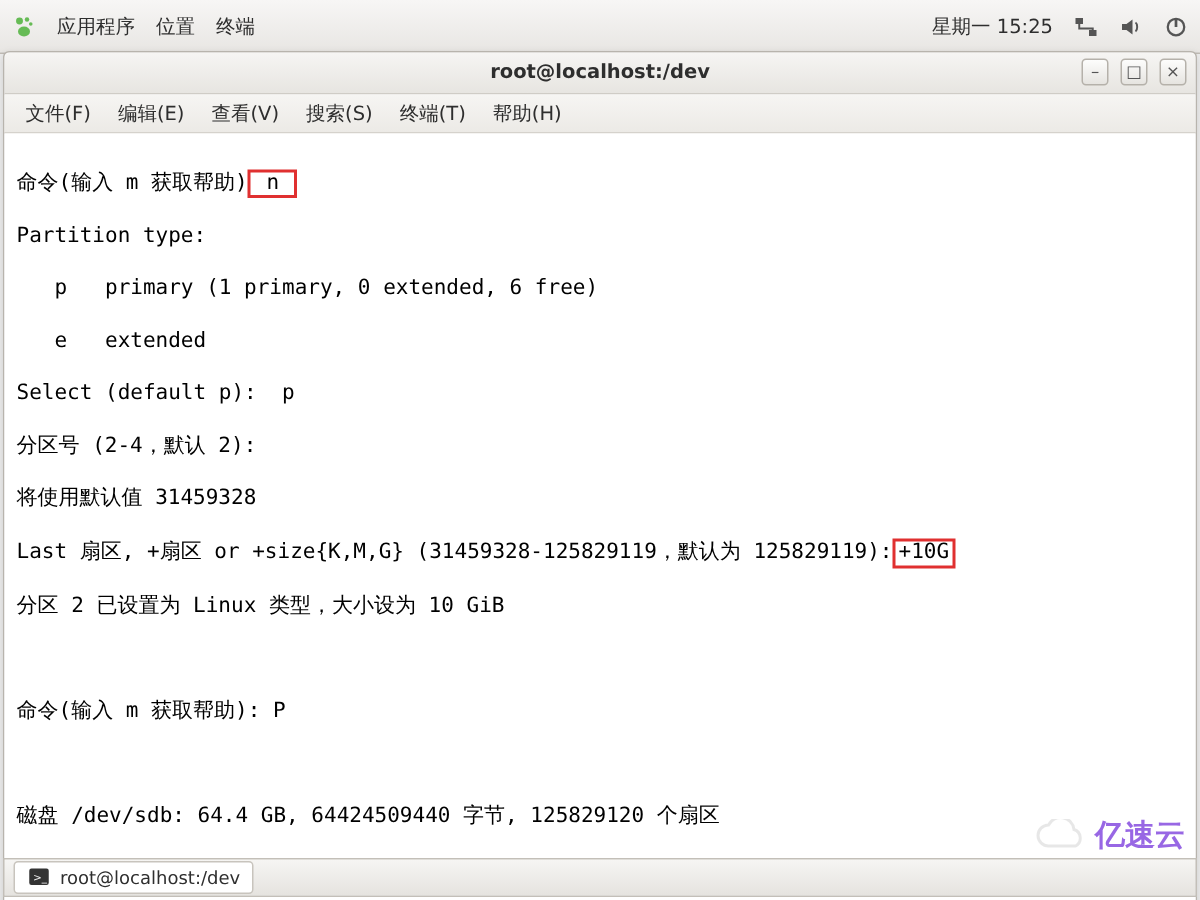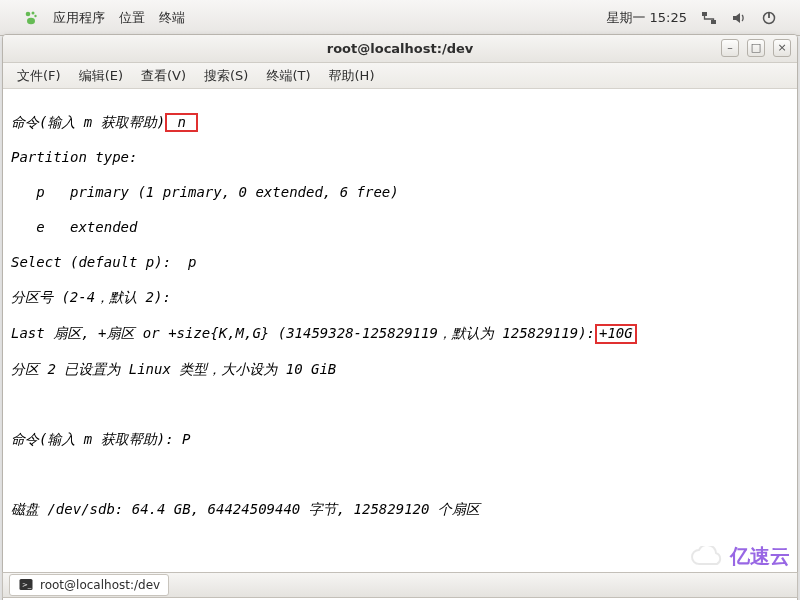--- a/index.html
+++ b/index.html
@@ -11,21 +11,21 @@
     color: #2e2e2e;
     overflow: hidden;
     position: relative;
   }
   
   .top-panel {
     height: 36px;
     background: linear-gradient(#f7f6f5, #e8e6e3);
     border-bottom: 1px solid #c0bcb5;
     display: flex; align-items: center;
-    padding: 0 23px;
+    padding: 0 8px;
     gap: 14px;
   }
   .top-panel .left { display:flex; align-items:center; gap:14px; }
   .top-panel .spacer { flex:1; }
   .top-panel .right { display:flex; align-items:center; gap:14px; }
   .panel-icon { width:16px; height:16px; display:inline-flex; align-items:center; justify-content:center; }
   .panel-text { font-size:13px; color:#2e2e2e; }
 
   
   .window {
@@ -63,21 +63,21 @@
   .term {
     background:#ffffff;
     font-family:"DejaVu Sans Mono","Liberation Mono",monospace;
     font-size:14px;
     line-height:1.25;
     color:#000;
     padding:6px 8px 8px 8px;
     white-space:pre;
     position:relative;
   }
-  .term div { white-space:pre;font-style:italic; }
+  .term div { white-space:pre; }
   .hl-red {
     border:2px solid #e03030;
     padding:0 2px;
     display:inline-block;
     line-height:1.1;
   }
 
   
   .taskbar {
     position:absolute; left:2px; right:2px; bottom:2px;
@@ -163,20 +163,21 @@
     <span class="menu-item">帮助(H)</span>
   </div>
 
   <div class="term">
 <div><span>命令(输入 m 获取帮助)</span><span class="hl-red"> n </span></div>
 <div>Partition type:</div>
 <div>   p   primary (1 primary, 0 extended, 6 free)</div>
 <div>   e   extended</div>
 <div>Select (default p):  p</div>
 <div>分区号 (2-4，默认 2):</div>
+<div>将使用默认值 31459328</div>
 <div><span>Last 扇区, +扇区 or +size{K,M,G} (31459328-125829119，默认为 125829119):</span><span class="hl-red">+10G</span></div>
 <div>分区 2 已设置为 Linux 类型，大小设为 10 GiB</div>
 <div> </div>
 <div>命令(输入 m 获取帮助): P</div>
 <div> </div>
 <div>磁盘 /dev/sdb: 64.4 GB, 64424509440 字节, 125829120 个扇区</div>
 
 
 
 

